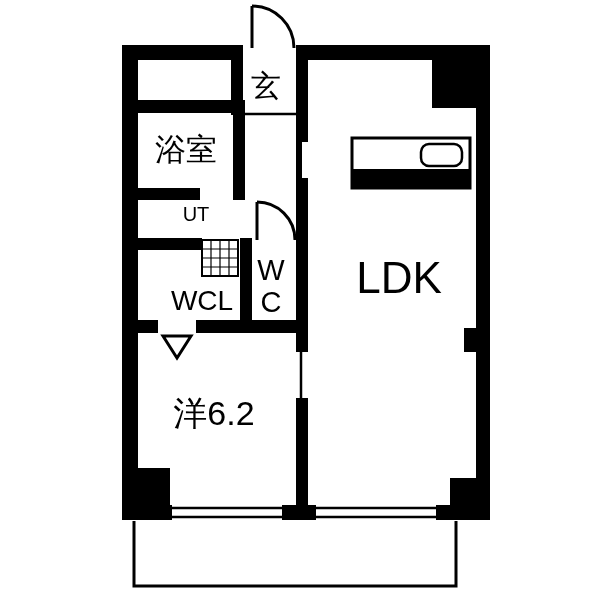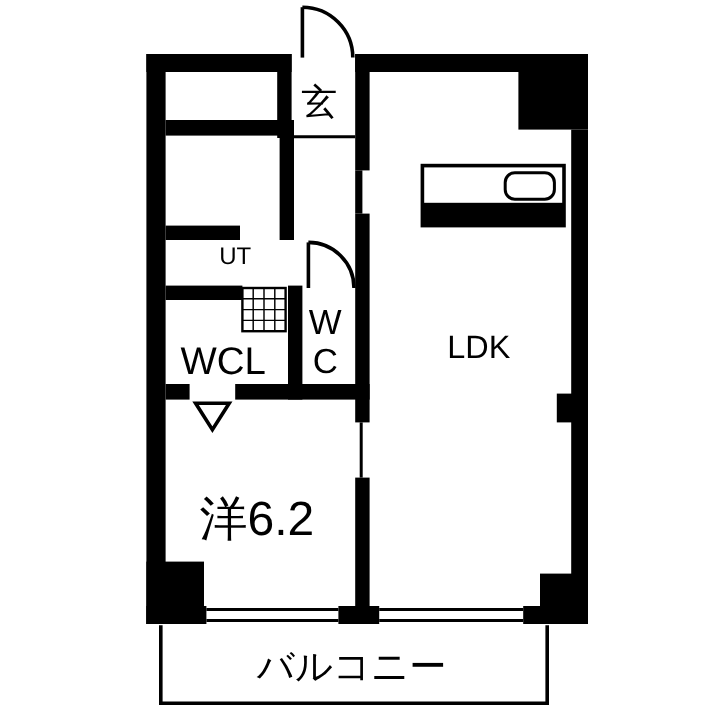--- a/index.html
+++ b/index.html
@@ -75,20 +75,20 @@
     <g>
       <rect x="352" y="138" width="118" height="50" fill="#fff" stroke="#000" stroke-width="3"></rect>
       <rect x="352" y="169" width="118" height="19" fill="#000"></rect>
       <rect x="421" y="144" width="41" height="22" rx="8" fill="#fff" stroke="#000" stroke-width="2.5"></rect>
     </g>
 
     <path d="M134,521 L134,586 L456,586 L456,521" stroke="#000" stroke-width="3" fill="none"></path>
   </svg>
 
   <div class="label" style="left:266px;top:86px;font-size:30px">玄</div>
+  <div class="label" style="left:186px;top:149px;font-size:31px">浴室</div>
   <div class="label" style="left:196px;top:214px;font-size:20px">UT</div>
-  <div class="label" style="left:186px;top:301px;font-size:32px">WCL</div>
+  <div class="label" style="left:202px;top:301px;font-size:28px">WCL</div>
   <div class="label" style="left:271px;top:270px;font-size:29px">W</div>
   <div class="label" style="left:271px;top:302px;font-size:29px">C</div>
-  <div class="label" style="left:399px;top:290px;font-size:27px">LDK</div>
-  <div class="label" style="left:214px;top:433px;font-size:40px">洋6.2</div>
-  <div class="label" style="left:293px;top:555px;font-size:31px">バルコニー</div>
+  <div class="label" style="left:399px;top:278px;font-size:44px">LDK</div>
+  <div class="label" style="left:214px;top:413px;font-size:34px">洋6.2</div>
 </div>
 
 </body></html>

